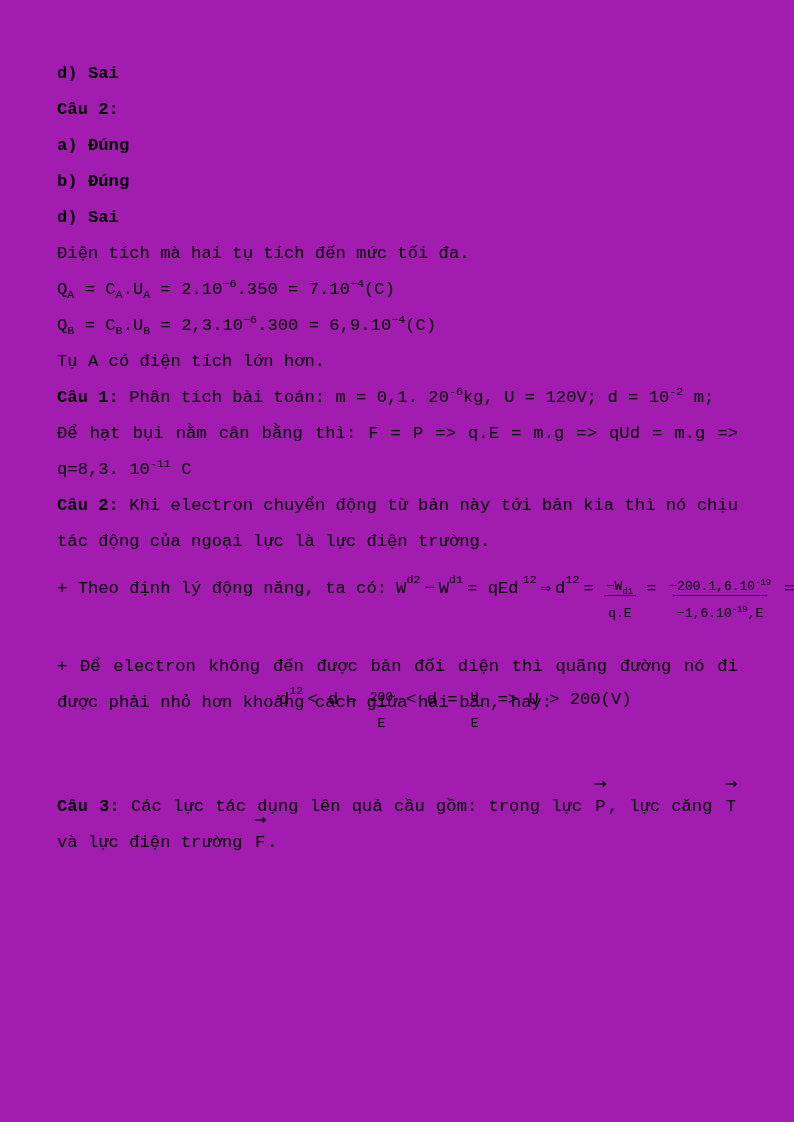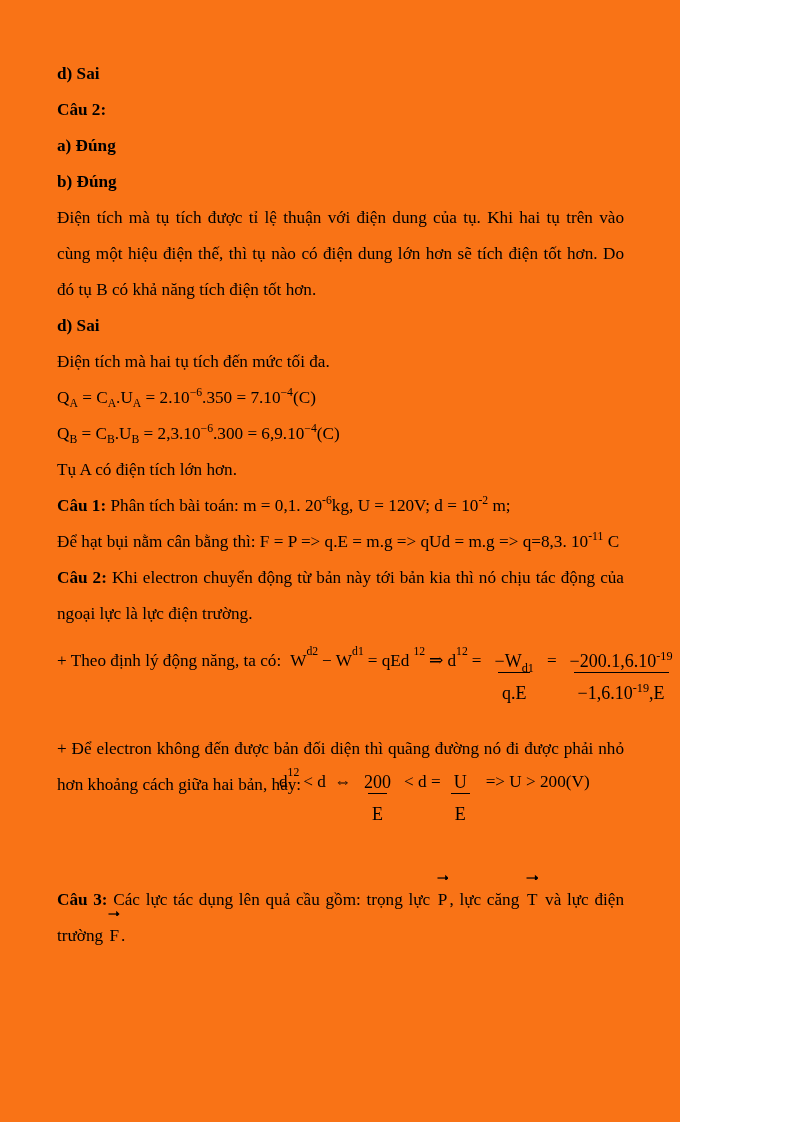--- a/index.html
+++ b/index.html
@@ -9,26 +9,27 @@
   }
   body {
     width: 794px;
     height: 1122px;
     font-family: "Liberation Serif", "DejaVu Serif", serif;
     color: #000000;
     -webkit-font-smoothing: antialiased;
   }
   .page {
     position: relative;
-    width: 680px;
+    width: 794px;
     height: 1122px;
     box-sizing: border-box;
     padding: 56px 56px 0 57px;
-    background: #f97316;
+    background: #a21caf;
     overflow: hidden;
+    font-family: Liberation Mono, monospace;
   }
   .doc {
     font-size: 17.2px;
     line-height: 1;
   }
   
   p.para {
     margin: 0;
     padding: 0;
     text-align: justify;
@@ -60,21 +61,21 @@
     white-space: nowrap;
   }
   .frac {
     display: inline-flex;
     flex-direction: column;
     align-items: center;
     justify-content: center;
     vertical-align: middle;
     margin: 0 5px;
     line-height: 1.06;
-    font-size: 18px;
+    font-size: 13px;
   }
   .frac .num {
     padding: 0 4px 1px 4px;
     white-space: nowrap;
   }
   .frac .den {
     border-top: 1.3px solid #000;
     padding: 11px 4px 0 4px;
     white-space: nowrap;
   }
@@ -112,21 +113,20 @@
     <p class="para b sp-none">d) Sai</p>
 
 
     <p class="para b sp-md">Câu 2:</p>
 
     <p class="para b sp-md">a) Đúng</p>
 
     <p class="para b sp-md">b) Đúng</p>
 
 
-    <p class="para sp-sm">Điện tích mà tụ tích được tỉ lệ thuận với điện dung của tụ. Khi hai tụ trên vào cùng một hiệu điện thế, thì tụ nào có điện dung lớn hơn sẽ tích điện tốt hơn. Do đó tụ B có khả năng tích điện tốt hơn.</p>
 
     <p class="para b sp-md">d) Sai</p>
 
     <p class="para sp-xs">Điện tích mà hai tụ tích đến mức tối đa.</p>
 
     <p class="para sp-sm">
       <span>Q</span><sub>A</sub><span> = C</span><sub>A</sub><span>.U</span><sub>A</sub><span> = 2.10</span><sup>−6</sup><span>.350 = 7.10</span><sup>−4</sup><span>(C)</span>
     </p>
 
     <p class="para sp-sm">

